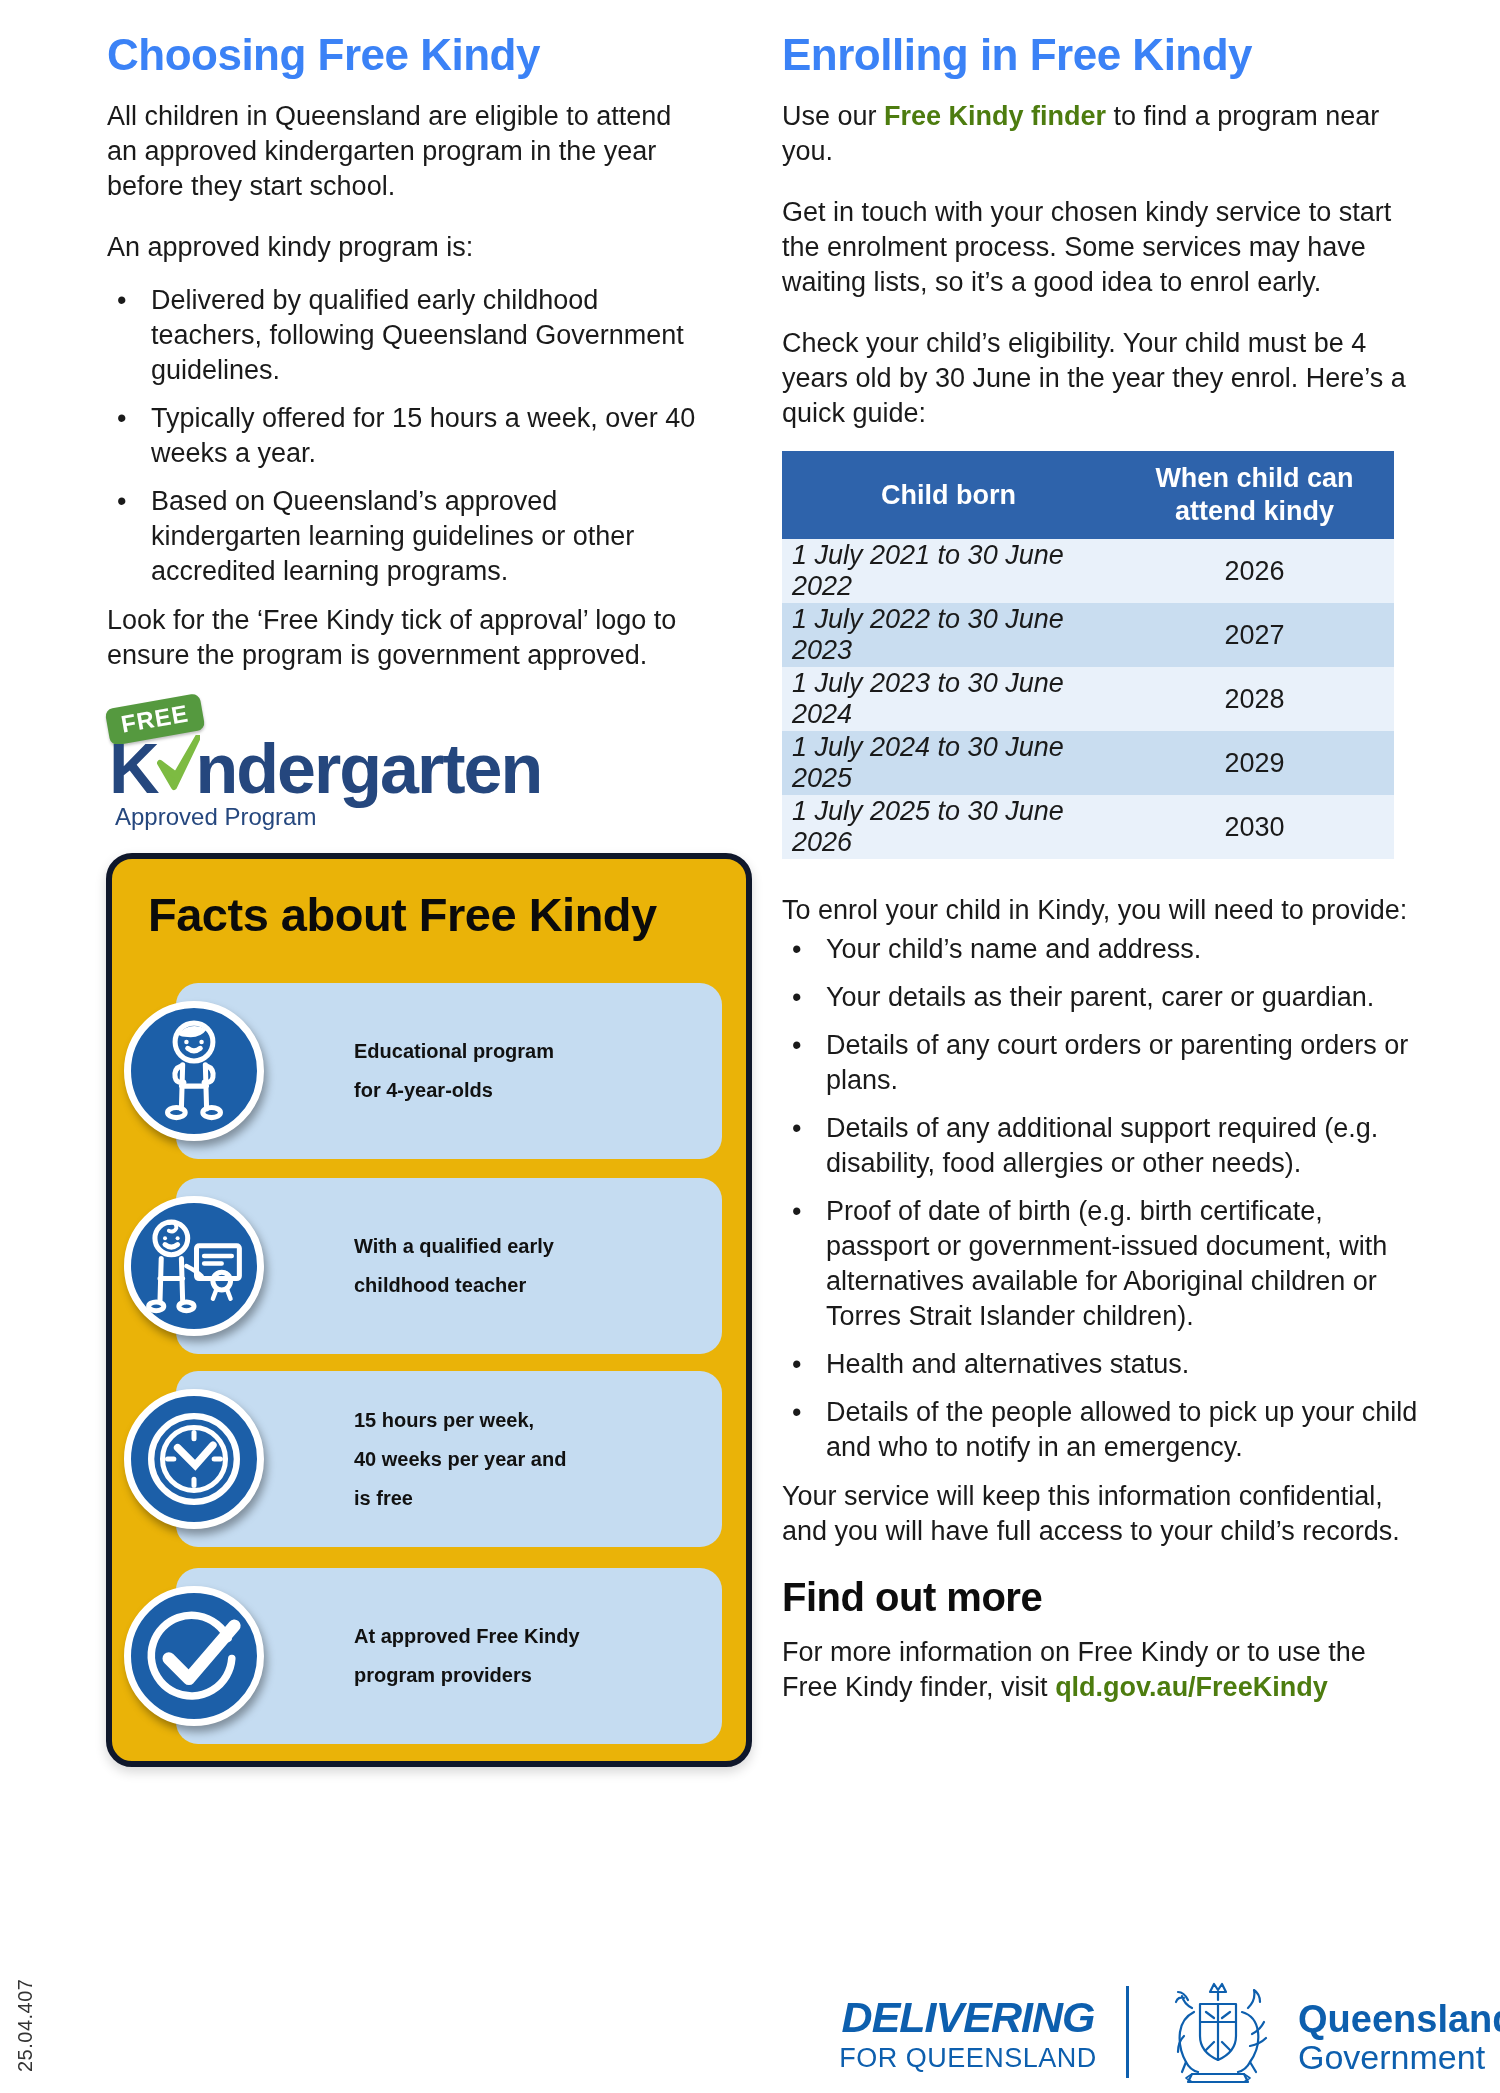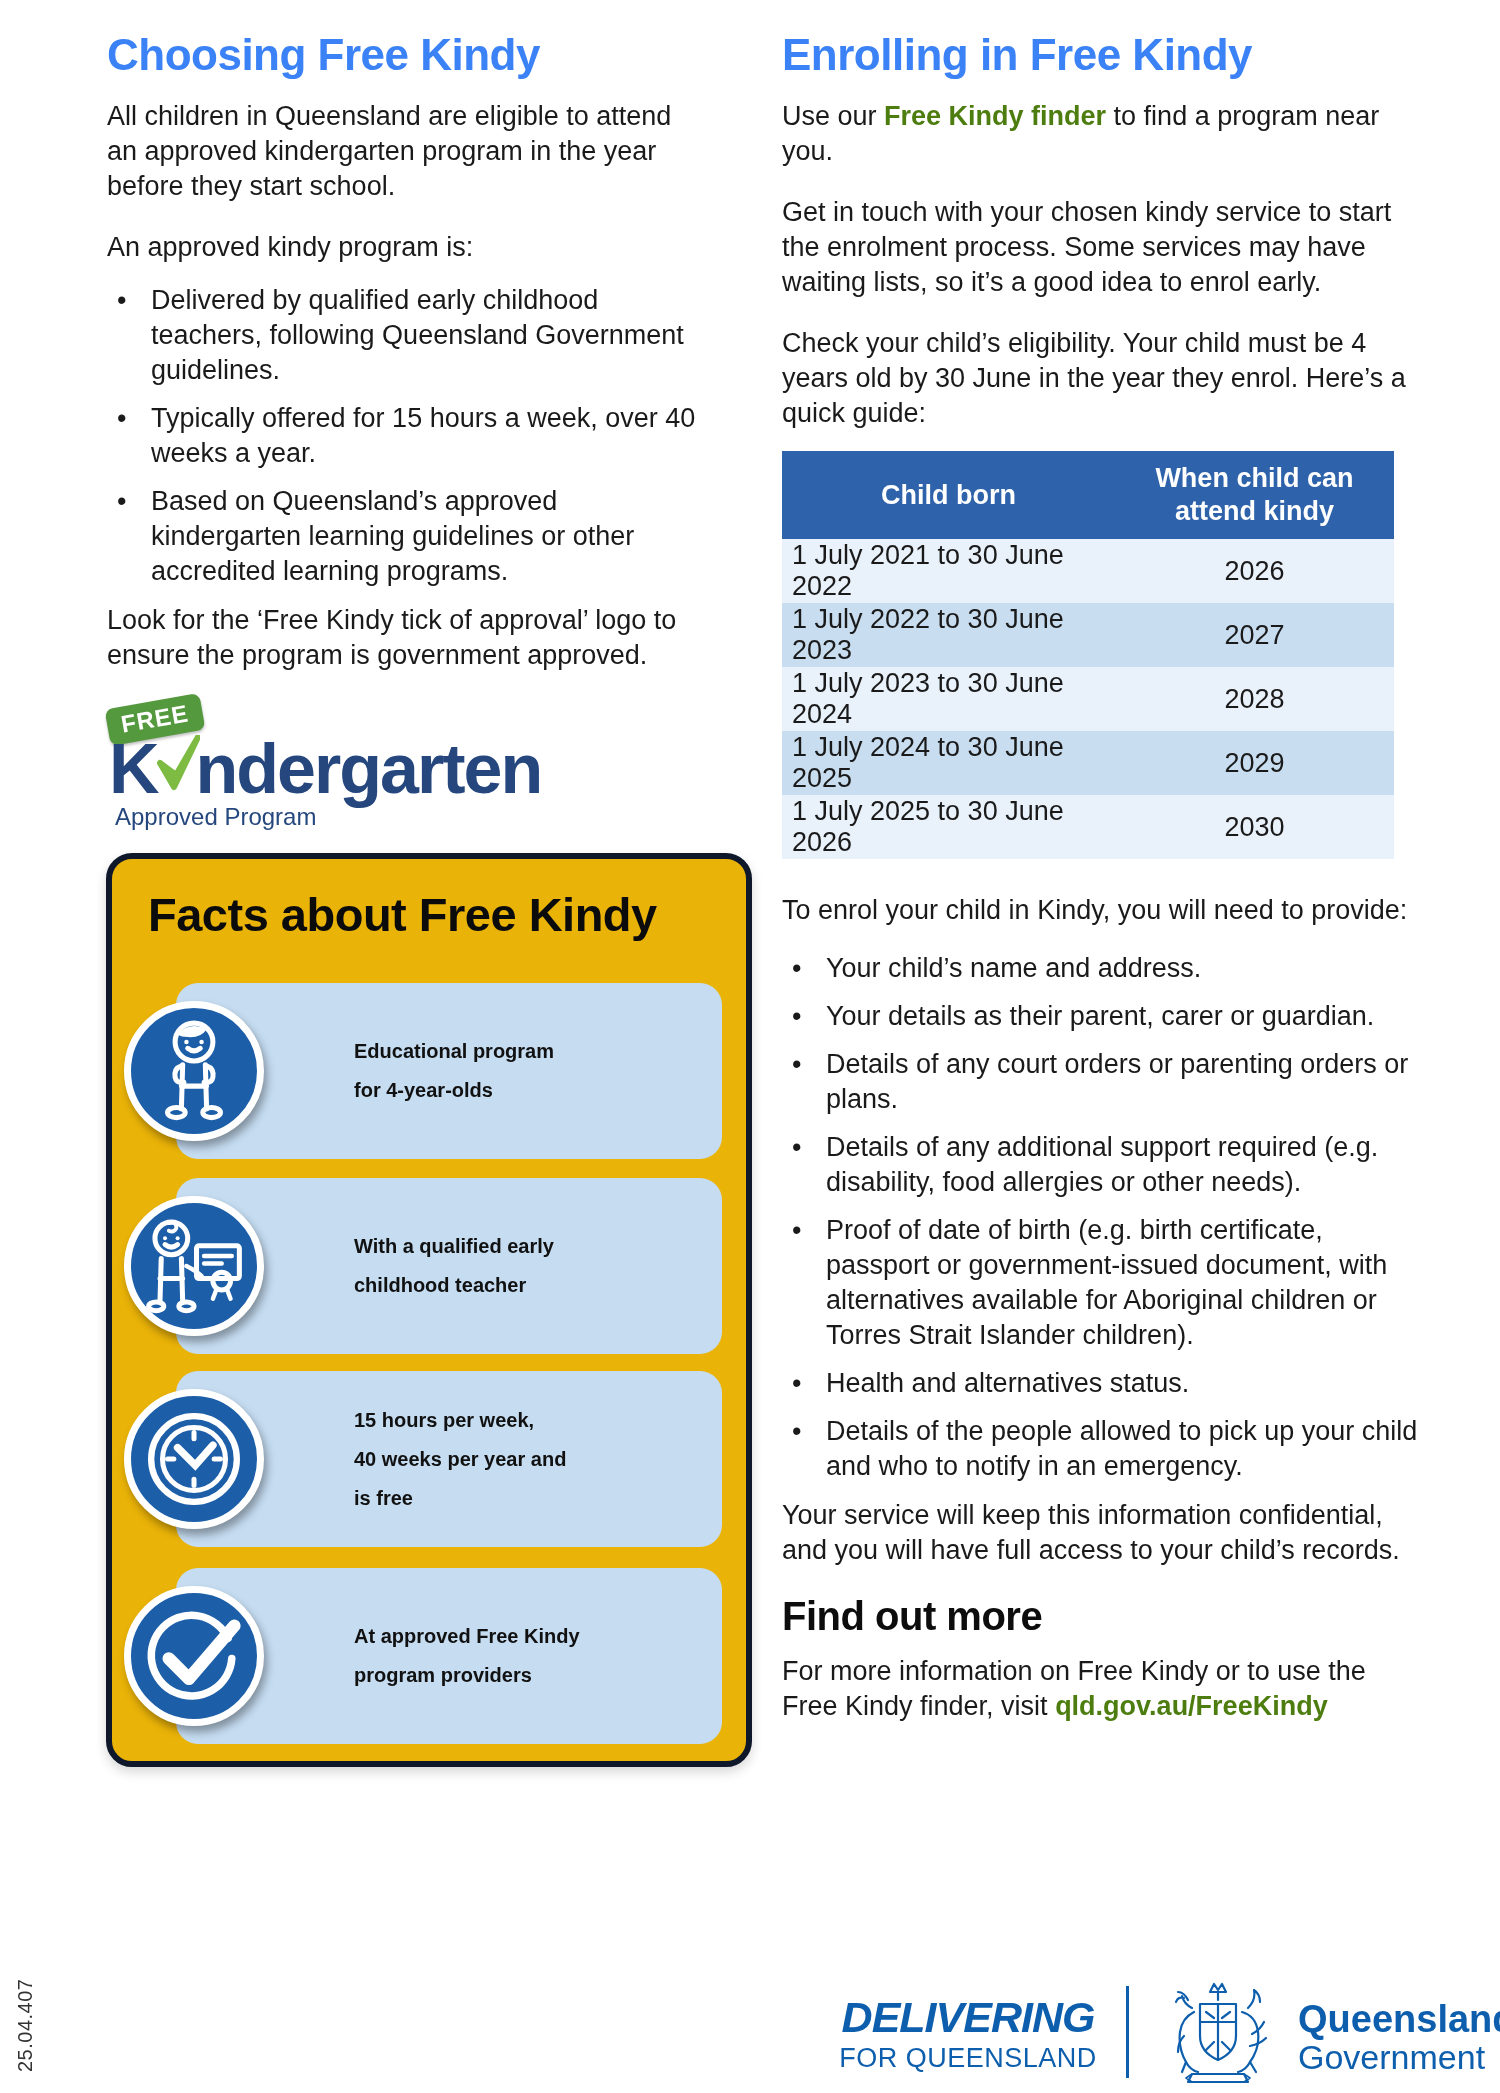--- a/index.html
+++ b/index.html
@@ -38,21 +38,21 @@
                   font-size:20px;line-height:39px;font-weight:700;color:#111;white-space:pre-line;}
   .fact-icon{position:absolute;left:-52px;top:18px;width:126px;height:126px;border-radius:50%;
              background:#1C5FA8;border:7px solid #fff;box-shadow:3px 6px 9px rgba(0,0,0,.35);}
   .fact-icon svg{position:absolute;left:0;top:0;width:126px;height:126px;}
 
   
   .ktable{width:612px;margin:6px 0 34px 0;border-collapse:collapse;}
   .ktable .hdr{background:#2E63AB;color:#fff;font-weight:700;font-size:27px;line-height:33px;text-align:center;
                vertical-align:middle;height:88px;padding:0 10px;}
   .ktable td{font-size:27px;height:60px;vertical-align:middle;}
-  .ktable td.c1{padding-left:10px;text-align:left;}
+  .ktable td.c1{padding-left:10px;text-align:left;font-style:italic;}
   .ktable td.c2{text-align:center;}
   .ktable tr.odd td{background:#E9F1FA;}
   .ktable tr.even td{background:#C9DDF0;}
 
   
   .footer{position:absolute;left:0;top:1978px;width:1500px;height:110px;color:#0D5FAE;}
   .dlv{position:absolute;left:838px;top:18px;width:260px;text-align:center;}
   .dlv .d1{font-size:43px;font-weight:700;font-style:italic;letter-spacing:-1px;line-height:1;}
   .dlv .d2{font-size:27px;font-weight:400;letter-spacing:.5px;line-height:1;margin-top:6px;}
   .vrule{position:absolute;left:1126px;top:8px;width:3px;height:92px;background:#0D5FAE;}
@@ -191,21 +191,21 @@
         <td class="c1">1 July 2024 to 30 June 2025</td>
         <td class="c2">2029</td>
       </tr>
       <tr class="odd">
         <td class="c1">1 July 2025 to 30 June 2026</td>
         <td class="c2">2030</td>
       </tr>
     </tbody>
       </table>
 
-    <p class="body" style="margin-bottom:23px;">To enrol your child in Kindy, you will need to provide:</p>
+    <p class="body" style="margin-bottom:4px;">To enrol your child in Kindy, you will need to provide:</p>
     <ul class="blt">
       <li>Your child’s name and address.</li>
       <li>Your details as their parent, carer or guardian.</li>
       <li>Details of any court orders or parenting orders or plans.</li>
       <li>Details of any additional support required (e.g. disability, food allergies or other needs).</li>
       <li>Proof of date of birth (e.g. birth certificate, passport or government-issued document, with alternatives available for Aboriginal children or Torres Strait Islander children).</li>
       <li>Health and alternatives status.</li>
       <li>Details of the people allowed to pick up your child and who to notify in an emergency.</li>
     </ul>
 

